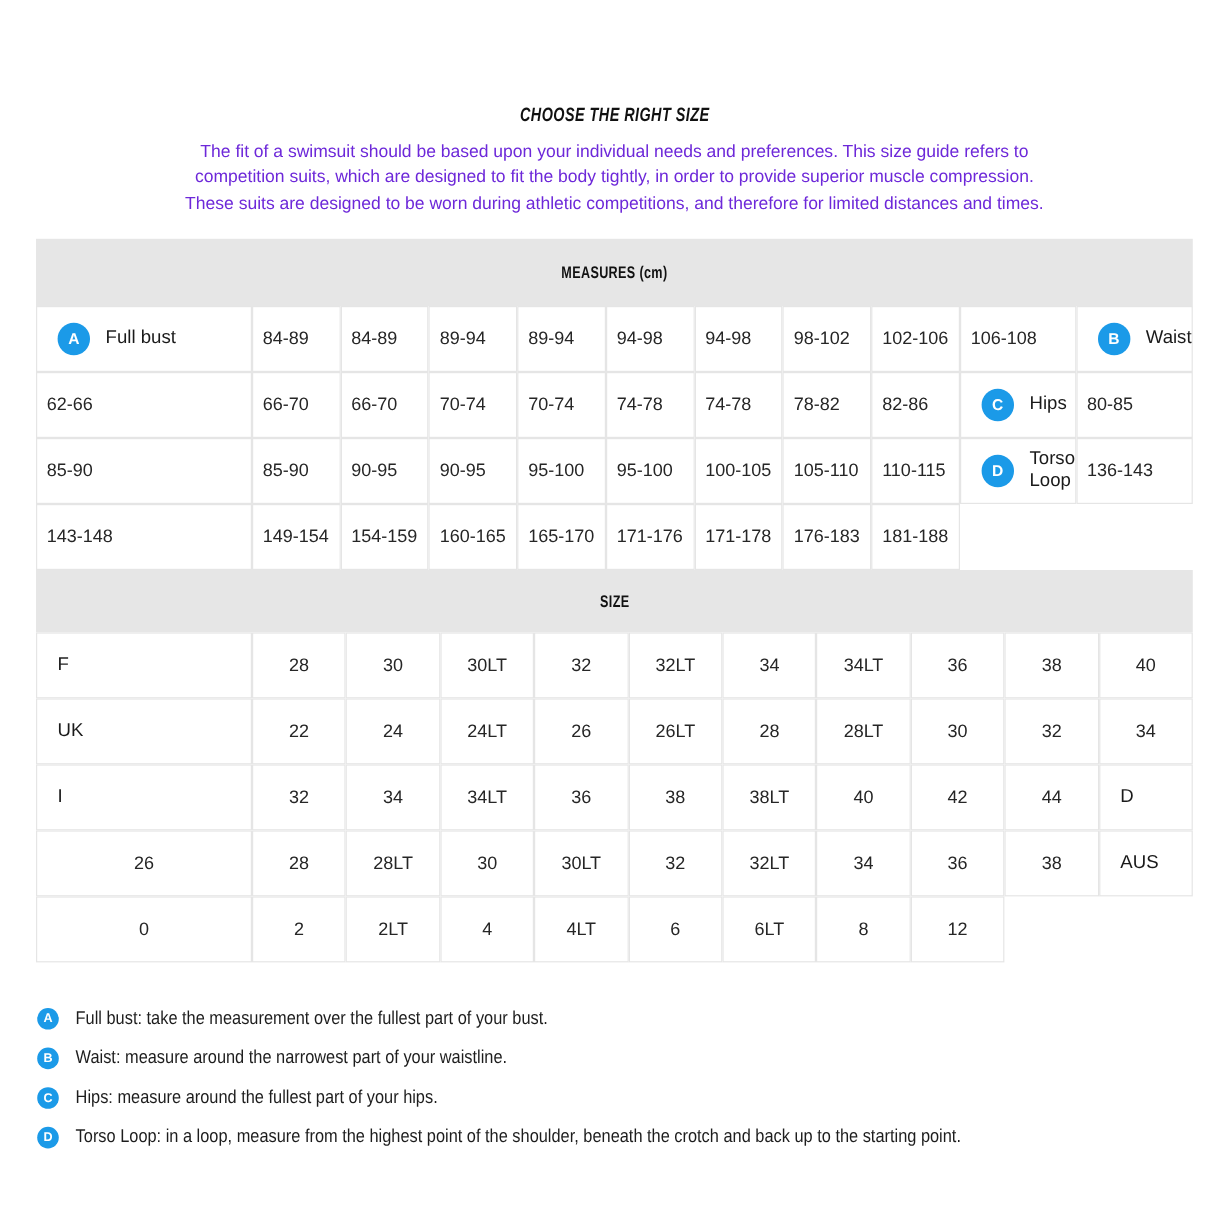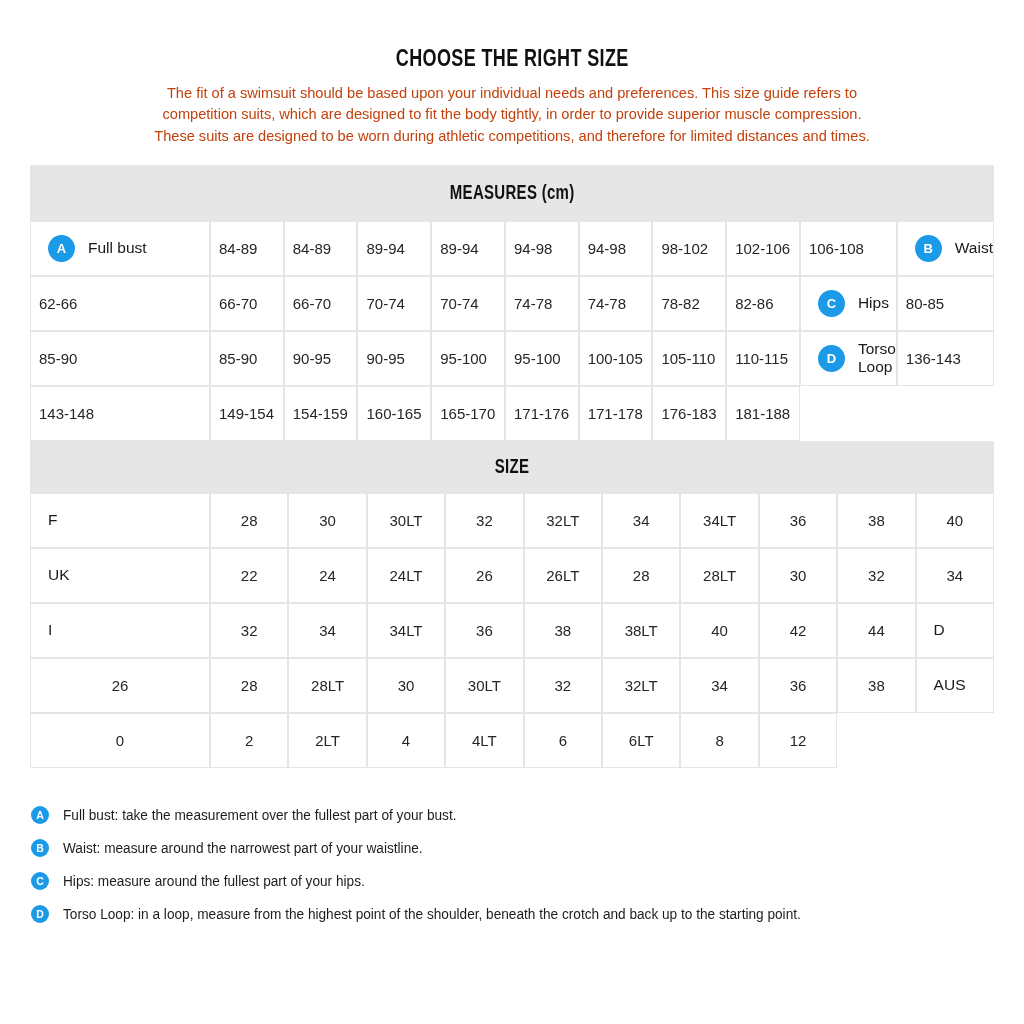--- a/index.html
+++ b/index.html
@@ -11,45 +11,46 @@
     background: #fff;
     font-family: "Liberation Sans", "DejaVu Sans", sans-serif;
     color: #1c1c1c;
     overflow: hidden;
   }
   
   .cx      { display:inline-block; transform:scaleX(0.75); transform-origin:50% 50%; white-space:nowrap; }
   .cx-left { display:inline-block; transform:scaleX(0.88); transform-origin:0 50%;  white-space:nowrap; }
 
   .title {
-    padding-top: 44px;
+    padding-top: 88px;
     text-align: center;
-    font-size: 24px;
+    font-size: 16px;
     font-weight: 700;
     letter-spacing: 0.5px;
     color: #111;
+    font-style: italic;
   }
   .intro {
     margin-top: 11px;
     text-align: center;
     font-size: 14.6px;
     line-height: 21.3px;
-    color: #c2410c;
+    color: #6d28d9;
   }
 
   .table-wrap { width: 964px; margin: 18px 30px 0 30px; }
 
   .band {
     width: 100%;
     background: var(--band-gray, #e6e6e6);
     display: flex; align-items: center; justify-content: center;
   }
   .band-measures { height: 56px; }
   .band-size     { height: 52px; }
-  .band-label { font-size: 20px; font-weight: 700; color: #111; letter-spacing: 0.4px; }
+  .band-label { font-size: 14px; font-weight: 700; color: #111; letter-spacing: 0.4px; }
 
   .grid {
     display: grid;
     grid-template-columns: 180px repeat(10, 1fr);
   }
   .cell {
     background: #fff;
     border: 1px solid var(--border-gray, #e5e5e5);
     height: 55px;
     display: flex;

